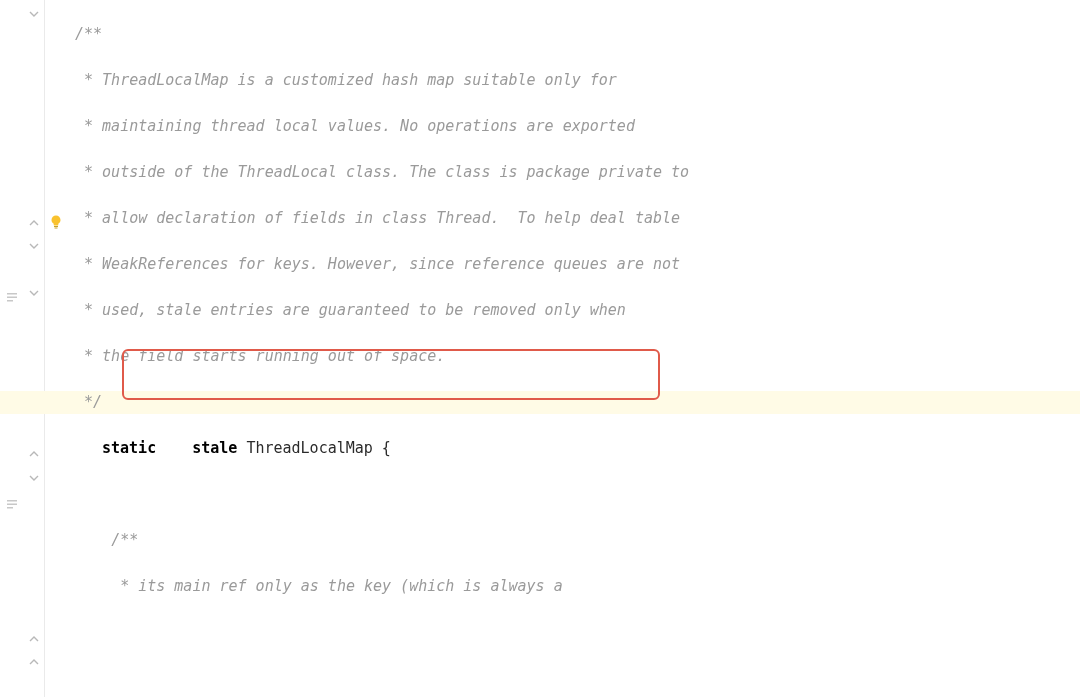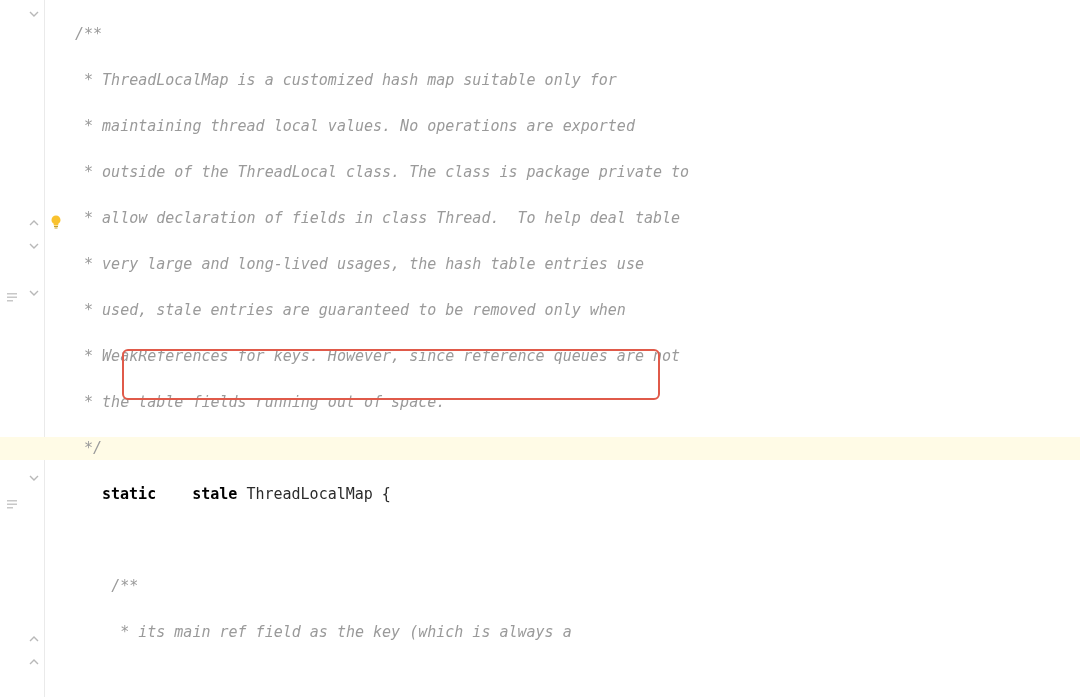--- a/index.html
+++ b/index.html
@@ -139,29 +139,28 @@
       <rect x="6.5" y="13.5" width="3" height="1" fill="#c9a227"></rect>
     </svg>
 </span>
 
 <div class="code">
 <span class="line comment">/**</span>
 <span class="line comment"> * ThreadLocalMap is a customized hash map suitable only for</span>
 <span class="line comment"> * maintaining thread local values. No operations are exported</span>
 <span class="line comment"> * outside of the ThreadLocal class. The class is package private to</span>
 <span class="line comment"> * allow declaration of fields in class Thread.  To help deal table</span>
-<span class="line comment"> * very large and long-lived usages, the hash table entries use</span>
+<span class="line comment"> * WeakReferences for keys. However, since reference queues are not</span>
 <span class="line comment"> * used, stale entries are guaranteed to be removed only when</span>
-<span class="line comment"> * WeakReferences for keys. However, since reference queues are not</span>
-<span class="line comment"> * the table fields running out of space.</span>
+<span class="line comment"> * the field starts running out of space.</span>
 <span class="line highlight-line"><span class="comment"> */</span></span>
 <span class="line"><span class="kw2">static</span> <span class="kw2">stale</span> <span class="plain">ThreadLocalMap</span><span class="plain"> {</span></span>
 <span class="line"> </span>
 <span class="line comment">    <span>/**</span></span>
-<span class="line comment">    <span> * its main ref field as the key (which is always a</span></span>
+<span class="line comment">    <span> * its main ref only as the key (which is always a</span></span>
 
 
 
 
 
 
 
 
 
 

